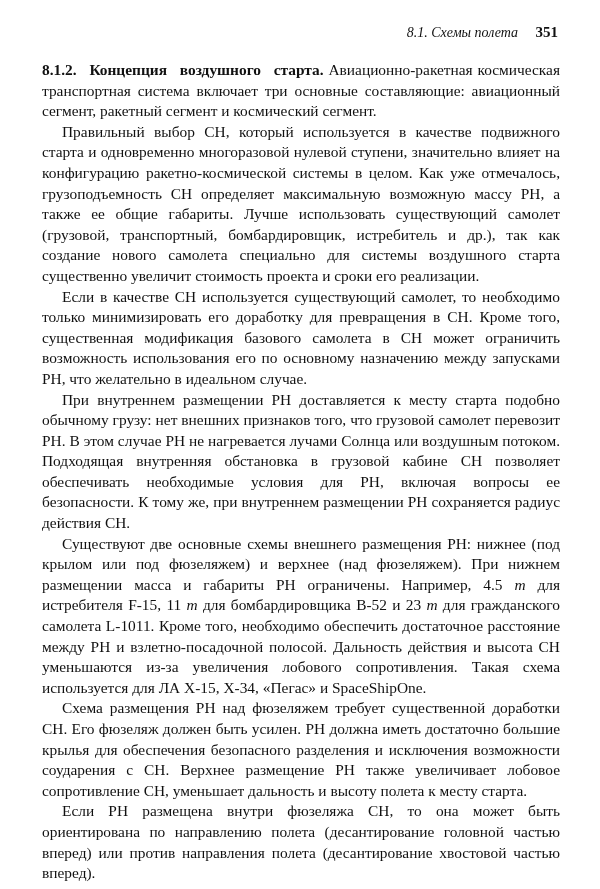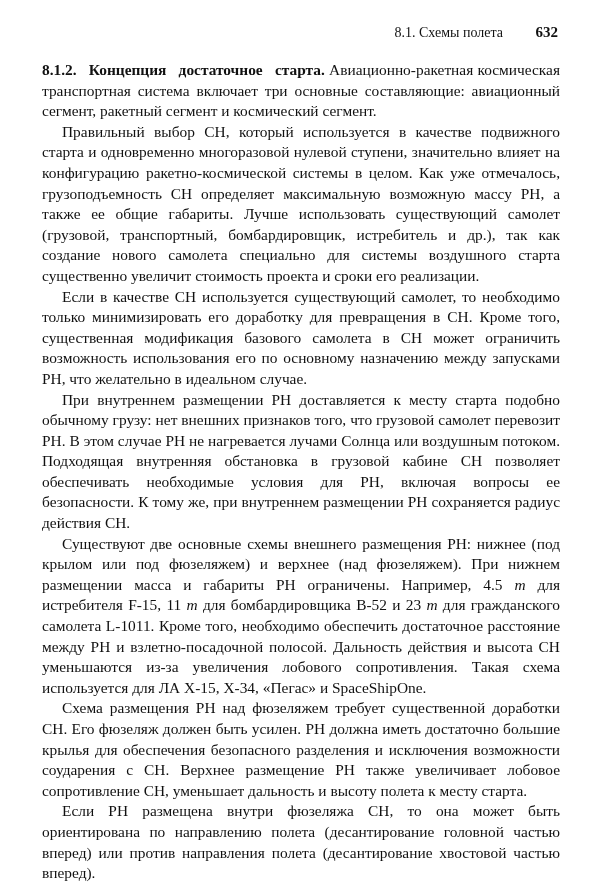--- a/index.html
+++ b/index.html
@@ -1,37 +1,37 @@
 <!DOCTYPE html>
 <html><head>
   <meta charset="utf-8">
   <style>
     html, body { margin: 0; padding: 0; background: #ffffff; }
     body { width: 600px; height: 889px; position: relative; overflow: hidden;
            font-family: "Liberation Serif", "DejaVu Serif", serif; color: #111; }
     .running-head { position: absolute; top: 24px; right: 42px; font-size: 14px; }
-    .running-head .section { margin-right: 29px; }
+    .running-head .section { margin-right: 14px; font-style: italic; }
     .running-head .page-num { font-weight: bold; font-size: 15px; }
     .body-text { position: absolute; top: 60px; left: 42px; width: 518px;
                  font-size: 15.4px; line-height: 20.6px; text-align: justify; }
     .body-text p { margin: 0; text-indent: 20px; hyphens: manual; }
     .body-text p.first { text-indent: 0; }
     .heading { font-weight: bold; word-spacing: 8px; }
     .unit { font-style: italic; }
   </style>
 </head>
 <body>
 
 <div class="running-head">
   <span class="section">8.1. Схемы полета</span>
-  <span class="page-num">632</span>
+  <span class="page-num">351</span>
 </div>
 
 <div class="body-text">
-  <p class="first"><span class="heading">8.1.2. Концепция достаточное старта.</span> <span>Авиационно-ракетная космическая транспортная система включает три основные составляющие: авиационный сегмент, ракетный сегмент и космический сегмент.</span></p>
+  <p class="first"><span class="heading">8.1.2. Концепция воздушного старта.</span> <span>Авиационно-ракетная космическая транспортная система включает три основные составляющие: авиационный сегмент, ракетный сегмент и космический сегмент.</span></p>
   <p>Правильный выбор СН, который используется в качестве подвижного старта и одновременно многоразовой нулевой ступени, значительно влияет на конфигу­рацию ракетно-космической системы в целом. Как уже отмечалось, грузоподъ­емность СН определяет максимальную возможную массу РН, а также ее общие габариты. Лучше использовать существующий самолет (грузовой, транспортный, бомбардировщик, истребитель и др.), так как создание нового самолета специально для системы воздушного старта существенно увеличит стоимость проекта и сроки его реализации.</p>
   <p>Если в качестве СН используется существующий самолет, то необходимо только минимизировать его доработку для превращения в СН. Кроме того, существенная модификация базового самолета в СН может ограничить возможность исполь­зования его по основному назначению между запусками РН, что желательно в идеальном случае.</p>
   <p>При внутреннем размещении РН доставляется к месту старта подобно обычно­му грузу: нет внешних признаков того, что грузовой самолет перевозит РН. В этом случае РН не нагревается лучами Солнца или воздушным потоком. Подходящая внутренняя обстановка в грузовой кабине СН позволяет обеспечивать необходимые условия для РН, включая вопросы ее безопасности. К тому же, при внутреннем размещении РН сохраняется радиус действия СН.</p>
   <p><span>Существуют две основные схемы внешнего размещения РН: нижнее (под крылом или под фюзеляжем) и верхнее (над фюзеляжем). При нижнем размещении масса и габариты РН ограничены. Например, 4.5 </span><span class="unit">т</span><span> для истребителя F-15, 11 </span><span class="unit">т</span><span> для бомбардировщика B-52 и 23 </span><span class="unit">т</span><span> для гражданского самолета L-1011. Кроме того, необходимо обеспечить достаточное расстояние между РН и взлетно-поса­дочной полосой. Дальность действия и высота СН уменьшаются из-за увеличения лобового сопротивления. Такая схема используется для ЛА X-15, X-34, «Пегас» и SpaceShipOne.</span></p>
   <p>Схема размещения РН над фюзеляжем требует существенной доработки СН. Его фюзеляж должен быть усилен. РН должна иметь достаточно большие крылья для обеспечения безопасного разделения и исключения возможности соударения с СН. Верхнее размещение РН также увеличивает лобовое сопротивление СН, уменьшает дальность и высоту полета к месту старта.</p>
   <p>Если РН размещена внутри фюзеляжа СН, то она может быть ориентирована по направлению полета (десантирование головной частью вперед) или против направления полета (десантирование хвостовой частью вперед).</p>
 
 </div>
 
 </body></html>

